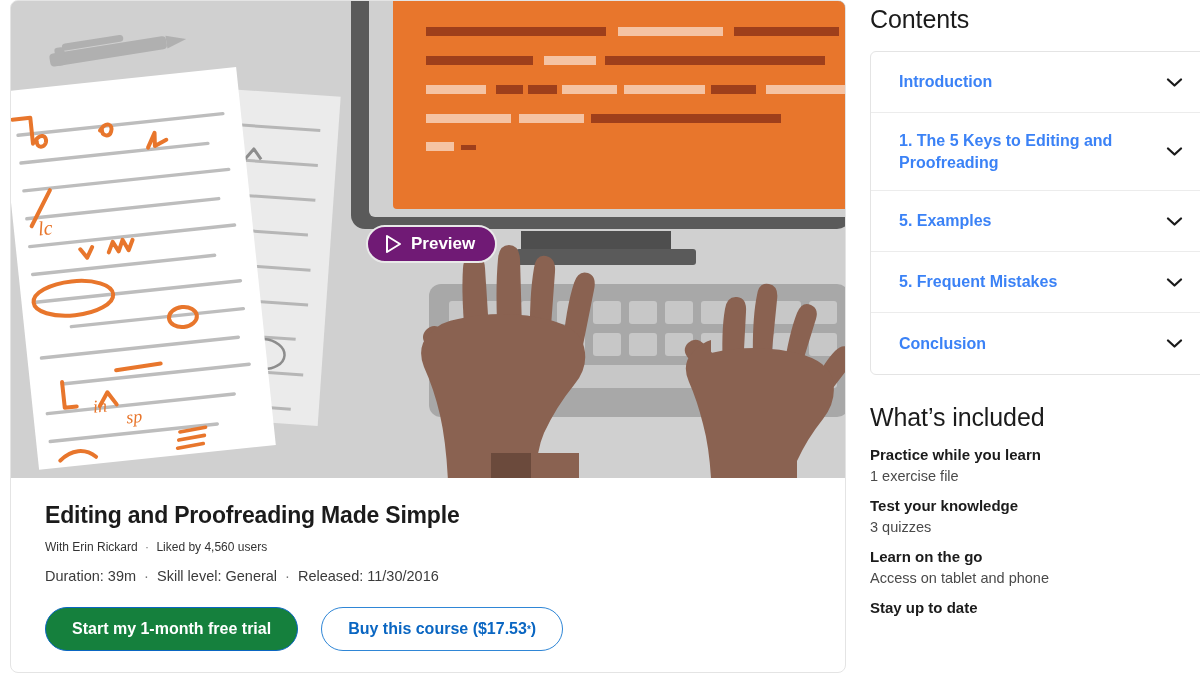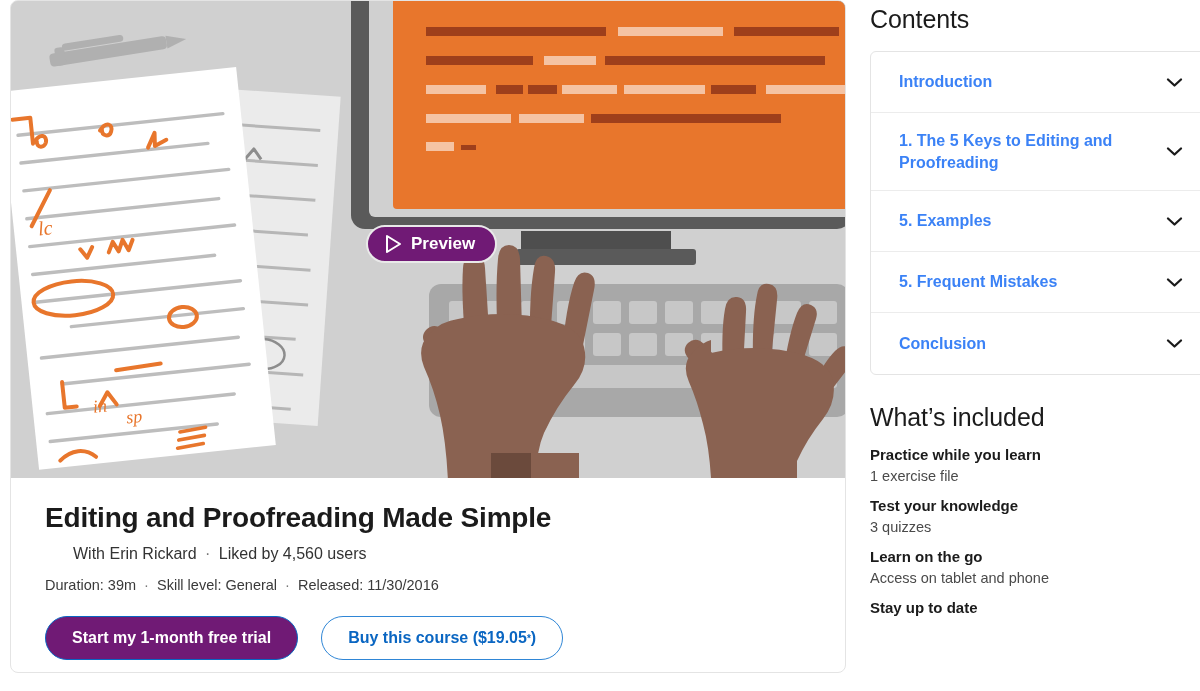--- a/index.html
+++ b/index.html
@@ -28,35 +28,35 @@
     display: flex; align-items: center; gap: 9px;
     background: #701a75; border: 2px solid #e9e9e9;
     border-radius: 22px; padding: 7px 20px 7px 16px;
     color: #fff; font-size: 17px; font-weight: bold;
     cursor: pointer;
   }
   .preview-btn .tri { width: 18px; height: 20px; display:block; }
 
   .card-body { position: absolute; left: 0; top: 477px; width: 834px; padding: 24px 34px 0 34px; }
   .course-title {
-    font-size: 28px; font-weight: bold; color: #1b1b1b;
+    font-size: 23px; font-weight: bold; color: #1b1b1b;
     letter-spacing: -0.2px; margin-bottom: 11px;
   }
-  .byline { font-size: 16px; color: #333; margin-bottom: 10px; margin-left: 28px; }
+  .byline { font-size: 12px; color: #333; margin-bottom: 10px; }
   .meta { font-size: 14.5px; color: #3a3a3a; margin-bottom: 23px; margin-top: 14px; }
   .sep { padding: 0 4px; color: #777; }
 
   .btn-row { display: flex; gap: 23px; align-items: center; }
   .btn {
     border-radius: 24px; font-size: 16px; font-weight: bold;
     cursor: pointer; white-space: nowrap; display: inline-flex;
     align-items: center; justify-content: center;
   }
   .btn-primary {
-    background: #701a75; color: #fff; border: 1px solid #0a66c2;
+    background: #15803d; color: #fff; border: 1px solid #0a66c2;
     padding: 12px 26px;
   }
   .btn-outline {
     background: #fff; color: #0a66c2; border: 1.6px solid #2f86d6;
     padding: 12px 26px;
   }
   .btn-outline sup { font-size: 10px; vertical-align: super; }
 
   
   .sidebar { position: absolute; left: 870px; top: 0; width: 340px; }
@@ -264,21 +264,21 @@
         <span>Duration: 39m</span>
         <span class="sep">·</span>
         <span>Skill level: General</span>
         <span class="sep">·</span>
         <span>Released: 11/30/2016</span>
       </div>
 
       <div class="btn-row">
         <button class="btn btn-primary">Start my 1-month free trial</button>
         <button class="btn btn-outline">
-          <span>Buy this course ($19.05</span>
+          <span>Buy this course ($17.53</span>
             <sup>*</sup>
             <span>)</span>
         </button>
       </div>
     </div>
   </div>
 
   <div class="sidebar">
 
     <h2 class="side-heading" id="contents-heading">Contents</h2>

